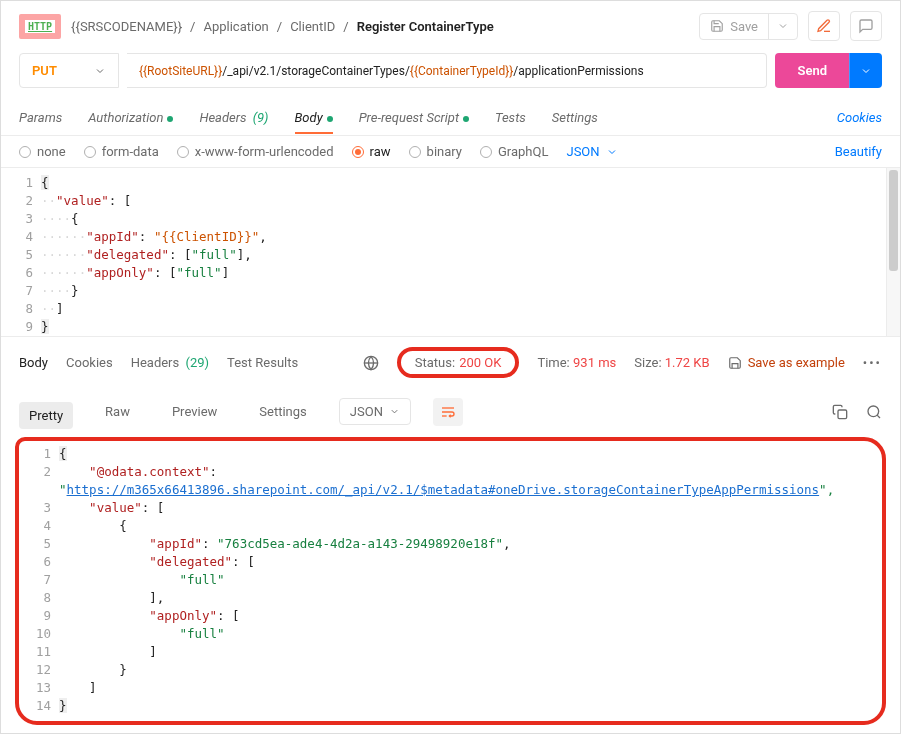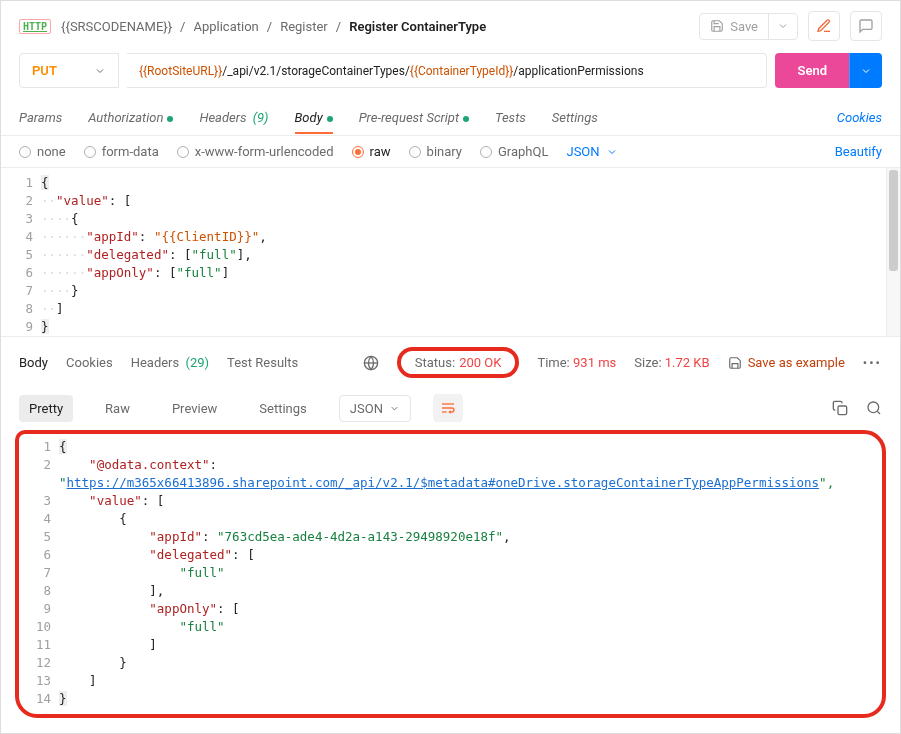--- a/index.html
+++ b/index.html
@@ -13,21 +13,21 @@
     height: 734px;
     overflow: hidden;
     border: 1px solid #ddd;
   }
   .frame { padding: 0; }
   .topbar {
     display: flex; align-items: center; padding: 10px 18px; gap: 10px;
   }
   .http-badge {
     font-family: monospace; font-size: 10px; font-weight: bold; color: #4caf50;
-    border: 1px solid #fca5a5; border-radius: 2px; padding: 1px 3px; text-decoration: underline;
+    border: 6px solid #fca5a5; border-radius: 2px; padding: 1px 3px; text-decoration: underline;
   }
   .crumbs { display: flex; align-items: center; gap: 8px; flex: 1; }
   .crumb { color: #6b6b6b; }
   .crumb.strong { color: #212121; font-weight: 600; }
   .sep { color: #6b6b6b; }
   .save-group {
     display:flex; align-items:stretch; border:1px solid #e5e5e5; border-radius:4px; overflow:hidden; color:#a0a0a0;
   }
   .save-btn { display:flex; align-items:center; gap:6px; padding:5px 10px; }
   .save-chev { padding:5px 8px; border-left:1px solid #e5e5e5; display:flex; align-items:center; }
@@ -70,21 +70,21 @@
   .resp-bar { display:flex; align-items:center; padding:10px 18px; gap:18px; }
   .resp-tab { color:#6b6b6b; }
   .resp-tab.active { color:#212121; }
   .status-pill { border:4px solid #e62b1e; border-radius:999px; padding:4px 14px; display:flex; align-items:center; gap:4px;}
   .stat-label { color:#6b6b6b; }
   .stat-val { color:#ef4444; }
   .save-example { color:#c2410c; display:flex; align-items:center; gap:6px; }
   .dots { color:#6b6b6b; letter-spacing:2px; }
   .view-bar { display:flex; align-items:center; gap:22px; padding:6px 18px 8px 18px; }
   .view-tab { color:#6b6b6b; padding:6px 10px; border-radius:4px;}
-  .view-tab.active { background:#ececec; color:#212121; }
+  .view-tab.active { background:#ececec; color:#212121;margin-top:8px; }
   .json-pill { border:1px solid #e5e5e5; border-radius:4px; padding:5px 10px; color:#6b6b6b; display:flex; align-items:center; gap:6px;}
   .wrap-btn { width:30px; height:28px; border-radius:4px; background:#f2f2f2; display:flex; align-items:center; justify-content:center; color:#ff6c37;}
   .rt-icons { display:flex; align-items:center; gap:18px; color:#6b6b6b;}
   .resp-highlight { margin:0 14px 10px 14px; border:4px solid #e62b1e; border-radius:22px; border-top-left-radius:10px; border-top-right-radius:22px; padding: 0; }
   .resp-code { display:flex; }
   .resp-code .gutter { padding-top:4px; }
   .resp-code .codebody { padding-top:4px; white-space:pre-wrap; }
   .urlblue { color:#1b6fd0; text-decoration: underline; }
   svg { display:block; }
 </style>
@@ -92,21 +92,21 @@
 <body>
 <div class="frame">
 
 <div class="topbar">
   <span class="http-badge">HTTP</span>
   <div class="crumbs">
     <span class="crumb">{{SRSCODENAME}}</span>
     <span class="sep">/</span>
     <span class="crumb">Application</span>
     <span class="sep">/</span>
-    <span class="crumb">Register</span>
+    <span class="crumb">ClientID</span>
     <span class="sep">/</span>
     <span class="crumb strong">Register ContainerType</span>
   </div>
   <div class="save-group">
     <div class="save-btn">
       <svg width="14" height="14" viewBox="0 0 24 24" fill="none" stroke="#a0a0a0" stroke-width="2">
             <path d="M19 21H5a2 2 0 0 1-2-2V5a2 2 0 0 1 2-2h11l5 5v11a2 2 0 0 1-2 2z"></path>
             <polyline points="17 21 17 13 7 13 7 21"></polyline>
             <polyline points="7 3 7 8 15 8"></polyline>
           </svg>

